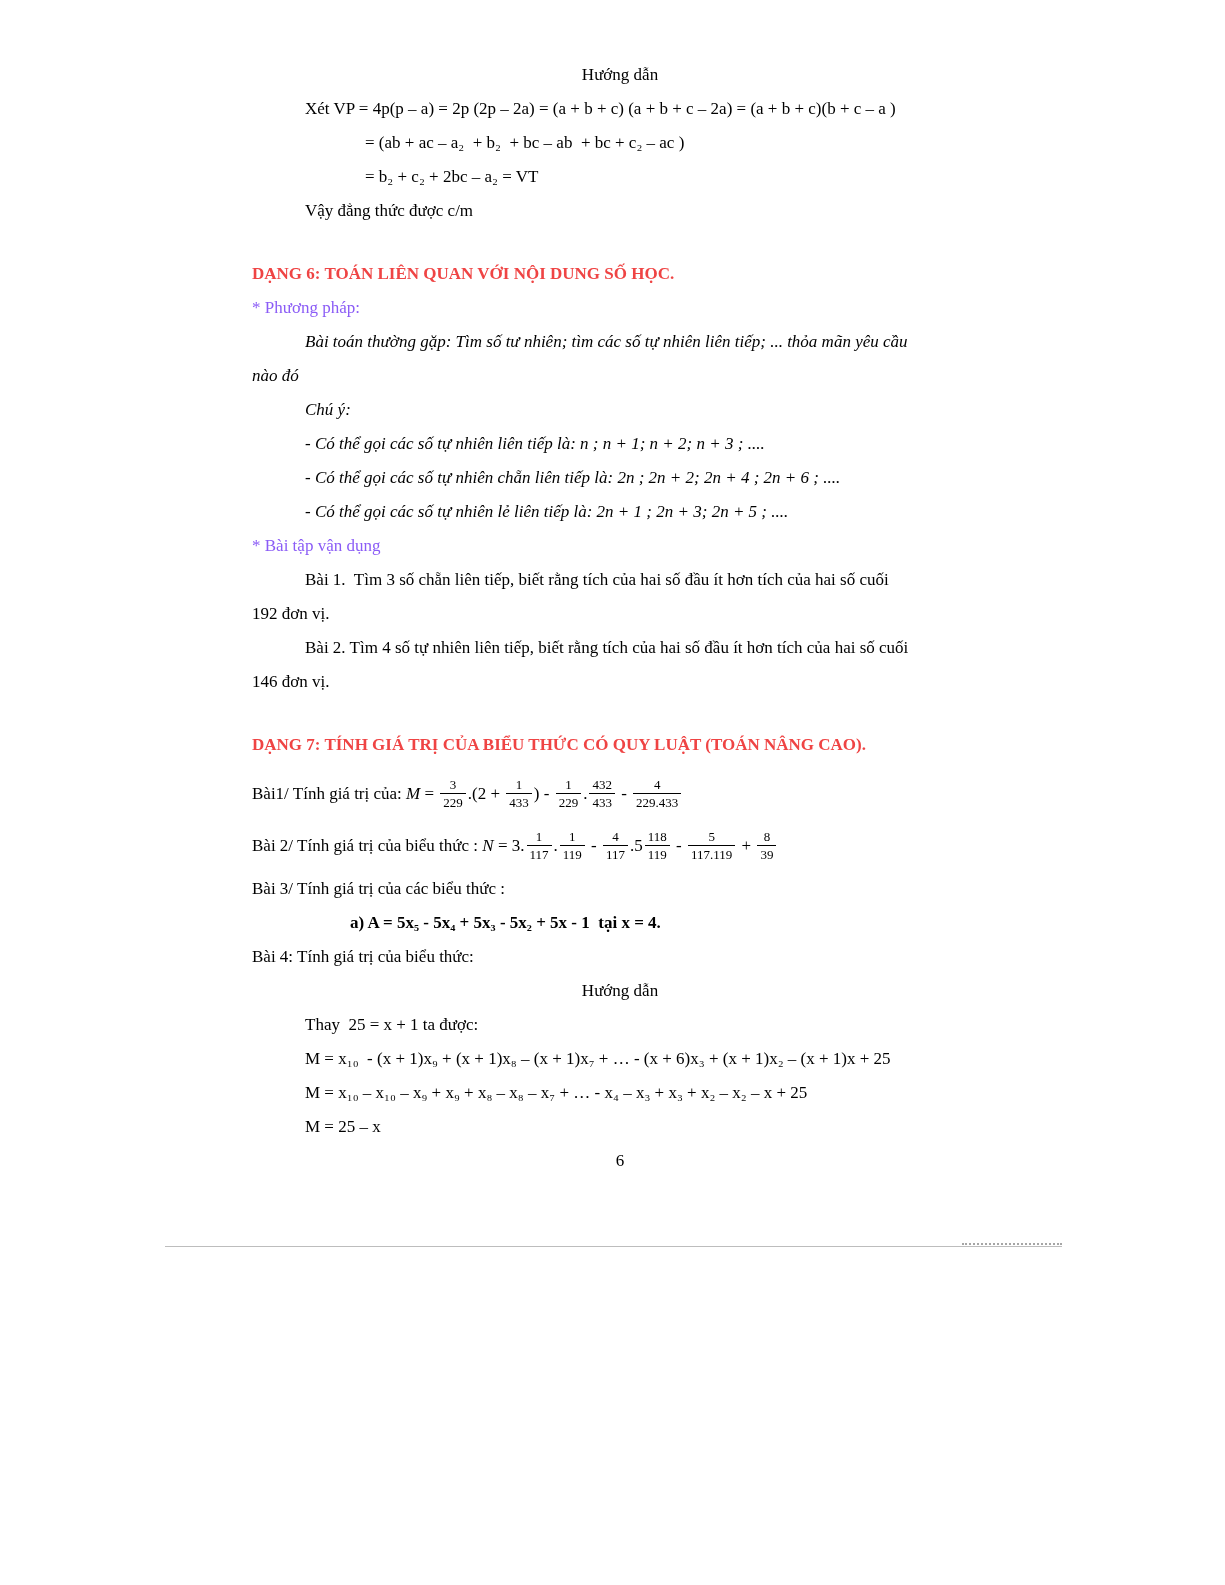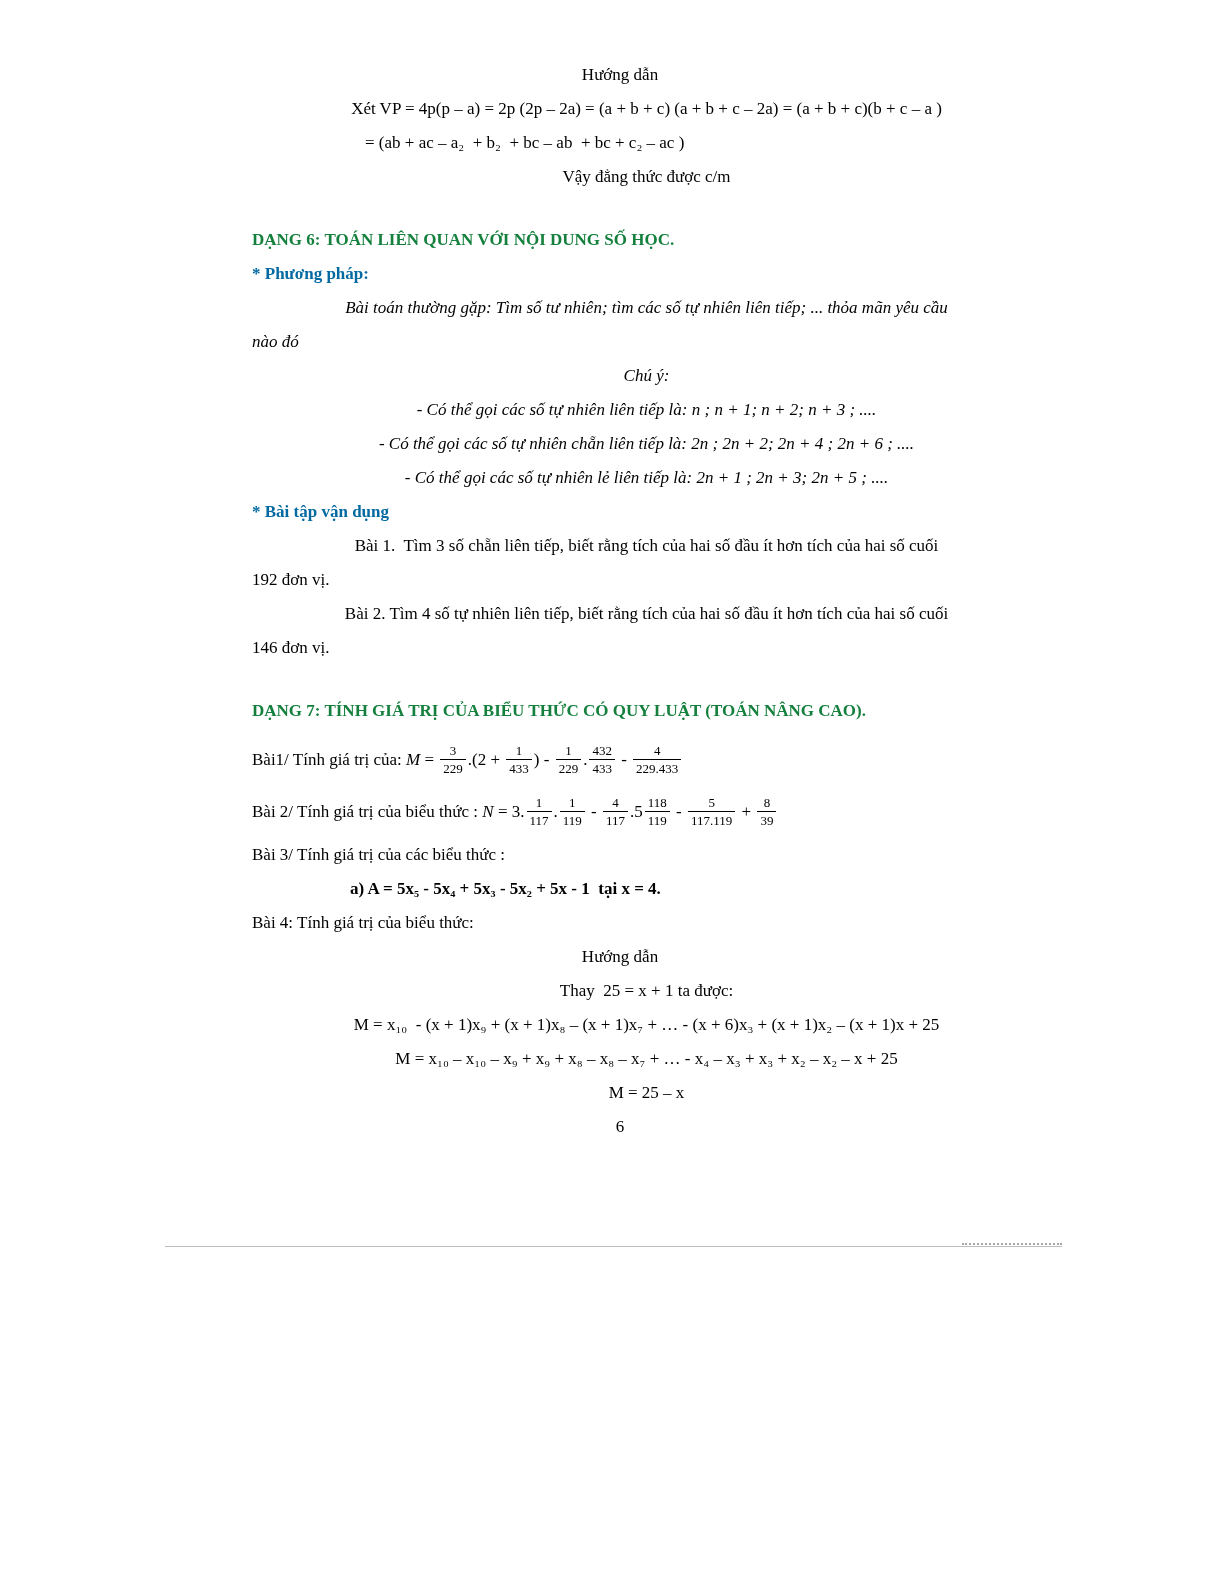--- a/index.html
+++ b/index.html
@@ -18,31 +18,31 @@
     top: 58px;
     width: 736px;
   }
   .content p {
     margin: 0;
     line-height: 34px;
     font-size: 17px;
     white-space: pre;
   }
   .center { text-align: center; white-space: normal !important; }
-  .ind1 { padding-left: 53px; text-align: center; }
+  .ind1 { padding-left: 53px; }
   .ind2 { padding-left: 113px; }
   .ind3 { padding-left: 98px; font-weight: bold; }
   .heading {
-    color: #15803d;
+    color: #ef4444;
     font-weight: bold;
     font-size: 18px;
   }
   .mt { margin-top: 29px !important; }
   .mt6 { margin-top: 6px !important; }
-  .blue-label { color: #0369a1; font-weight: bold; }
+  .blue-label { color: #8b5cf6; font-weight: normal; }
   .italic { font-style: italic; }
   .bold { font-weight: normal; }
   .formula { line-height: 52px !important; }
   .frac {
     display: inline-block;
     vertical-align: middle;
     text-align: center;
     font-size: 13px;
     line-height: 15px;
     margin: 0 2px;
@@ -70,20 +70,21 @@
 </style>
 </head>
 <body>
 
 <div class="page">
   <div class="content">
 
     <p class="center">Hướng dẫn</p>
     <p class="ind1">Xét VP = 4p(p – a) = 2p (2p – 2a) = (a + b + c) (a + b + c – 2a) = (a + b + c)(b + c – a )</p>
     <p class="ind2">= (ab + ac – a₂  + b₂  + bc – ab  + bc + c₂ – ac )</p>
+    <p class="ind2">= b₂ + c₂ + 2bc – a₂ = VT</p>
     <p class="ind1">Vậy đẳng thức được c/m</p>
 
     <p class="heading mt">DẠNG 6: TOÁN LIÊN QUAN VỚI NỘI DUNG SỐ HỌC.</p>
     <p class="blue-label">* Phương pháp:</p>
     <p class="ind1 italic">Bài toán thường gặp: Tìm số tư nhiên; tìm các số tự nhiên liên tiếp; ... thỏa mãn yêu cầu</p>
     <p class="italic">nào đó</p>
     <p class="ind1 italic bold">Chú ý:</p>
     <p class="ind1 italic">- Có thể gọi các số tự nhiên liên tiếp là: n ; n + 1; n + 2; n + 3 ; ....</p>
     <p class="ind1 italic"><span>- Có thể gọi các số tự nhiên </span><span class="bold">chẵn</span><span> liên tiếp là: 2n ; 2n + 2; 2n + 4 ; 2n + 6 ; ....</span></p>
     <p class="ind1 italic"><span>- Có thể gọi các số tự nhiên </span><span class="bold">lẻ</span><span> liên tiếp là: 2n + 1 ; 2n + 3; 2n + 5 ; ....</span></p>

